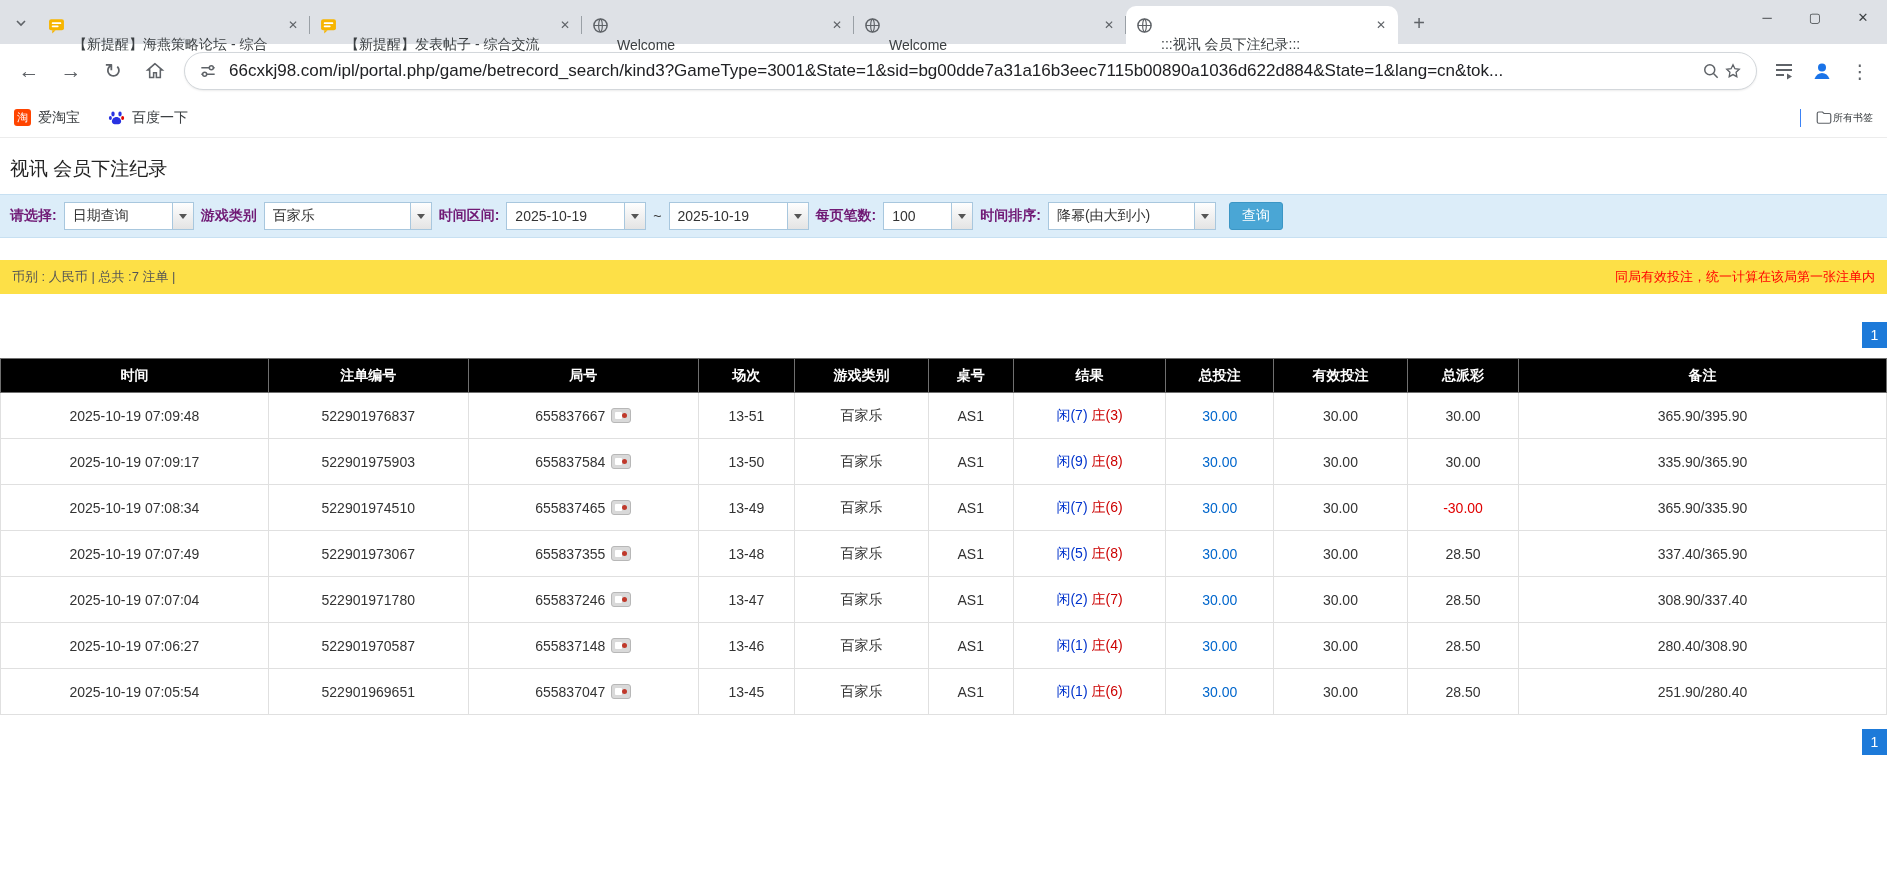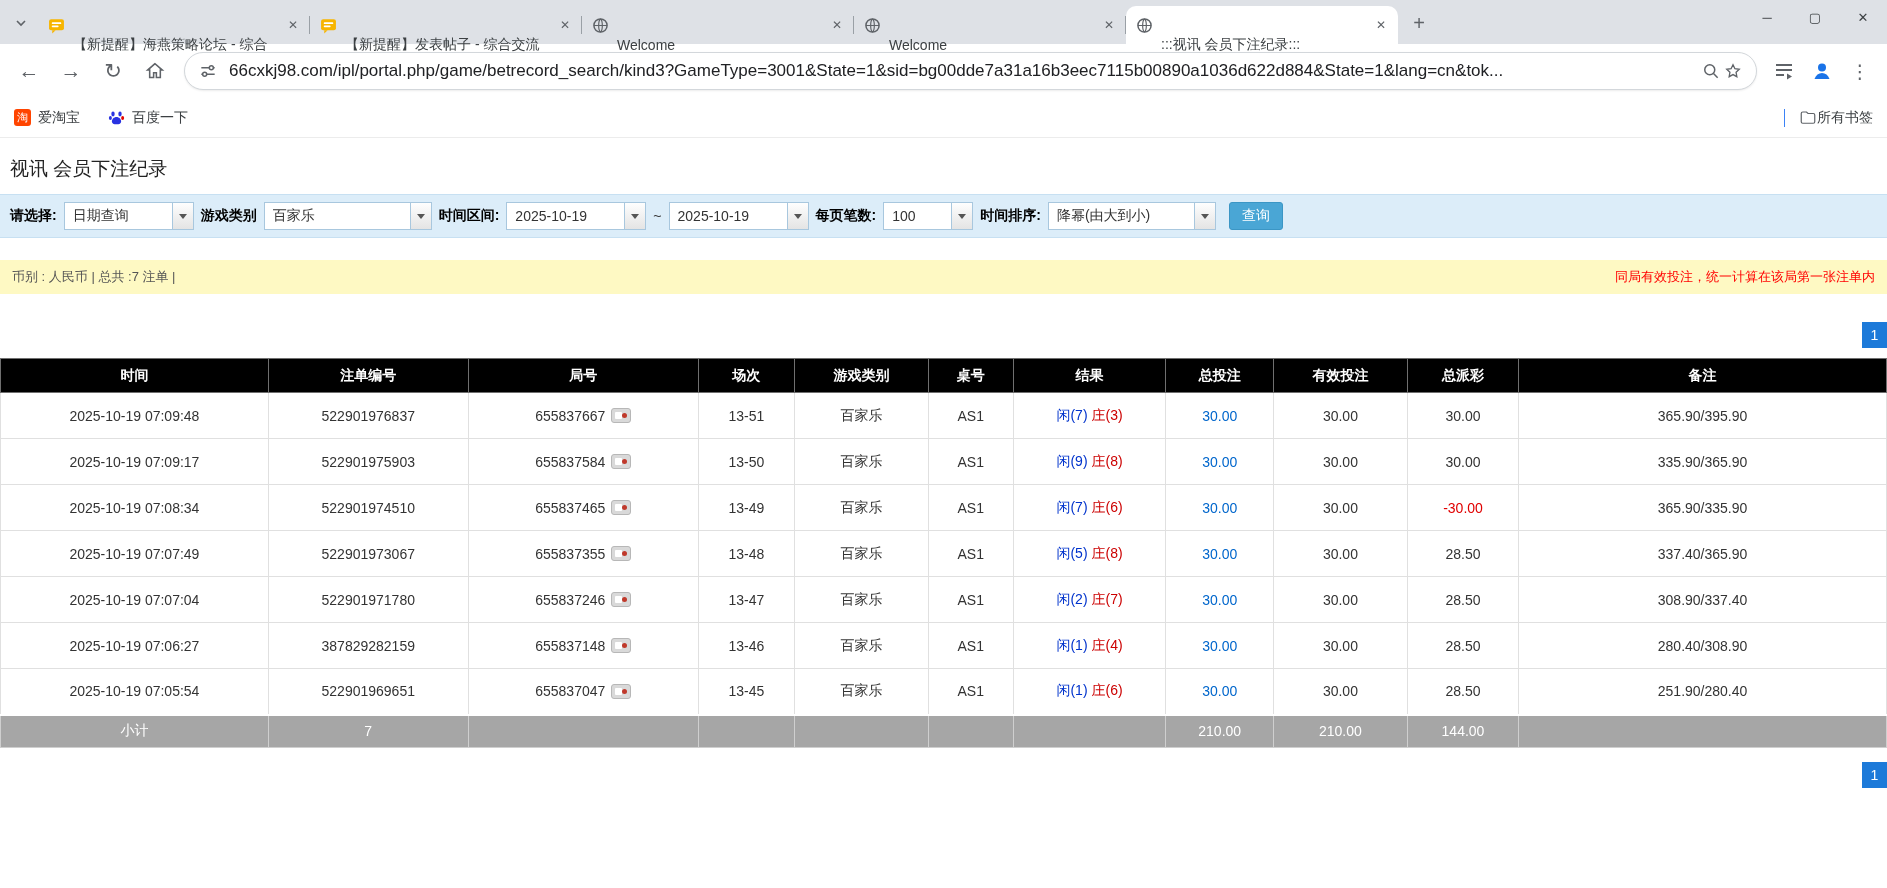--- a/index.html
+++ b/index.html
@@ -42,45 +42,45 @@
     cursor:pointer; flex:0 0 34px; }
   .right-ic svg { width:24px; height:24px; }
   .kebab { font-size:19px; color:#5f6368; }
 
   .bookmarks { height:40px; background:#fff; display:flex; align-items:center; padding:0 14px;
     border-bottom:1px solid #ececec; }
   .bm { display:flex; align-items:center; gap:7px; margin-right:28px; font-size:14px;
     color:#3c4043; cursor:pointer; }
   .bm-ico-taobao { width:17px; height:17px; background:#ff4400; border-radius:3px; color:#fff;
     font-size:11px; display:flex; align-items:center; justify-content:center; }
-  .bm-right { margin-left:auto; display:flex; align-items:center; gap:0; font-size:14px;
+  .bm-right { margin-left:auto; display:flex; align-items:center; gap:0; font-size:10px;
     color:#3c4043; cursor:pointer; padding-left:14px; border-left:1px solid #3b82f6; }
 
   
   .page { background:#fff; }
   .page-title { font-size:19px; font-weight:normal; color:#222; margin:18px 0 12px 10px; }
 
   .filter-bar { height:44px; background:#dcedf9; border-top:1px solid #c7e0f2;
     border-bottom:1px solid #c7e0f2; display:flex; align-items:center; padding:0 10px; gap:7px; }
-  .f-label { color:#000000; font-size:14px; font-weight:bold; white-space:nowrap; }
+  .f-label { color:#701a75; font-size:14px; font-weight:bold; white-space:nowrap; }
   .combo { display:inline-flex; height:28px; background:#fff; border:1px solid #a8c7de; }
   .combo .val { display:flex; align-items:center; padding:0 8px; font-size:14px; color:#333;
     white-space:nowrap; overflow:hidden; }
   .combo .arrow { width:21px; border-left:1px solid #a8c7de;
     background:linear-gradient(#fefefe,#e4e4e4); display:flex; align-items:center;
     justify-content:center; cursor:pointer; }
   .combo .arrow::after { content:""; border-left:4px solid transparent; border-right:4px solid transparent;
     border-top:5px solid #555; }
   .w-select { width:130px; } .w-game { width:168px; } .w-date { width:140px; }
   .w-size { width:90px;text-align:center; } .w-sort { width:168px; }
   .tilde { font-size:14px; color:#333; }
   .search-btn { height:28px; padding:0 12px; margin-left:6px; background:#4aa6d5; color:#fff;
     border:1px solid #3b96c5; border-radius:3px; font-size:14px; cursor:pointer; }
 
-  .info-bar { height:34px; margin-top:22px; background:#fef9c3; display:flex; align-items:center;
+  .info-bar { height:34px; margin-top:22px; background:#fde047; display:flex; align-items:center;
     justify-content:space-between; padding:0 12px; }
   .info-left { font-size:13px; color:#555; }
   .info-right { font-size:13px; color:#f00; }
 
   .pager { height:26px; margin:28px 0 10px; position:relative; }
   .pager.bottom { margin:14px 0 0; }
   .page-num { position:absolute; right:0; top:0; width:25px; height:26px; background:#1d7ad9;
     color:#fff; font-size:14px; display:flex; align-items:center; justify-content:center;
     cursor:pointer; }
 
@@ -425,21 +425,21 @@
     <td>
       <span class="res-player">闲(2)</span><span class="res-banker">庄(7)</span>
     </td>
     <td><span class="bet-link">30.00</span></td>
     <td>30.00</td>
     <td class="payout">28.50</td>
     <td>308.90/337.40</td>
   </tr>
         <tr>
     <td>2025-10-19 07:06:27</td>
-    <td>387829282159</td>
+    <td>522901970587</td>
     <td>
       <span class="round-cell">
         <span>655837148</span>
         <span class="round-icon"></span>
       </span>
     </td>
     <td>13-46</td>
     <td>百家乐</td>
     <td>AS1</td>
     <td>
@@ -465,32 +465,19 @@
     <td>
       <span class="res-player">闲(1)</span><span class="res-banker">庄(6)</span>
     </td>
     <td><span class="bet-link">30.00</span></td>
     <td>30.00</td>
     <td class="payout">28.50</td>
     <td>251.90/280.40</td>
   </tr>
       </tbody>
     <tbody>
-      <tr class="summary">
-        <td>小计</td>
-        <td>7</td>
-        <td></td>
-          <td></td>
-          <td></td>
-        <td></td>
-          <td></td>
-        <td>210.00</td>
-        <td>210.00</td>
-        <td>144.00</td>
-        <td></td>
-      </tr>
     </tbody>
   </table>
 
   <div class="pager bottom">
     <span class="page-num">1</span>
   </div>
 </div>
 
 </body></html>

